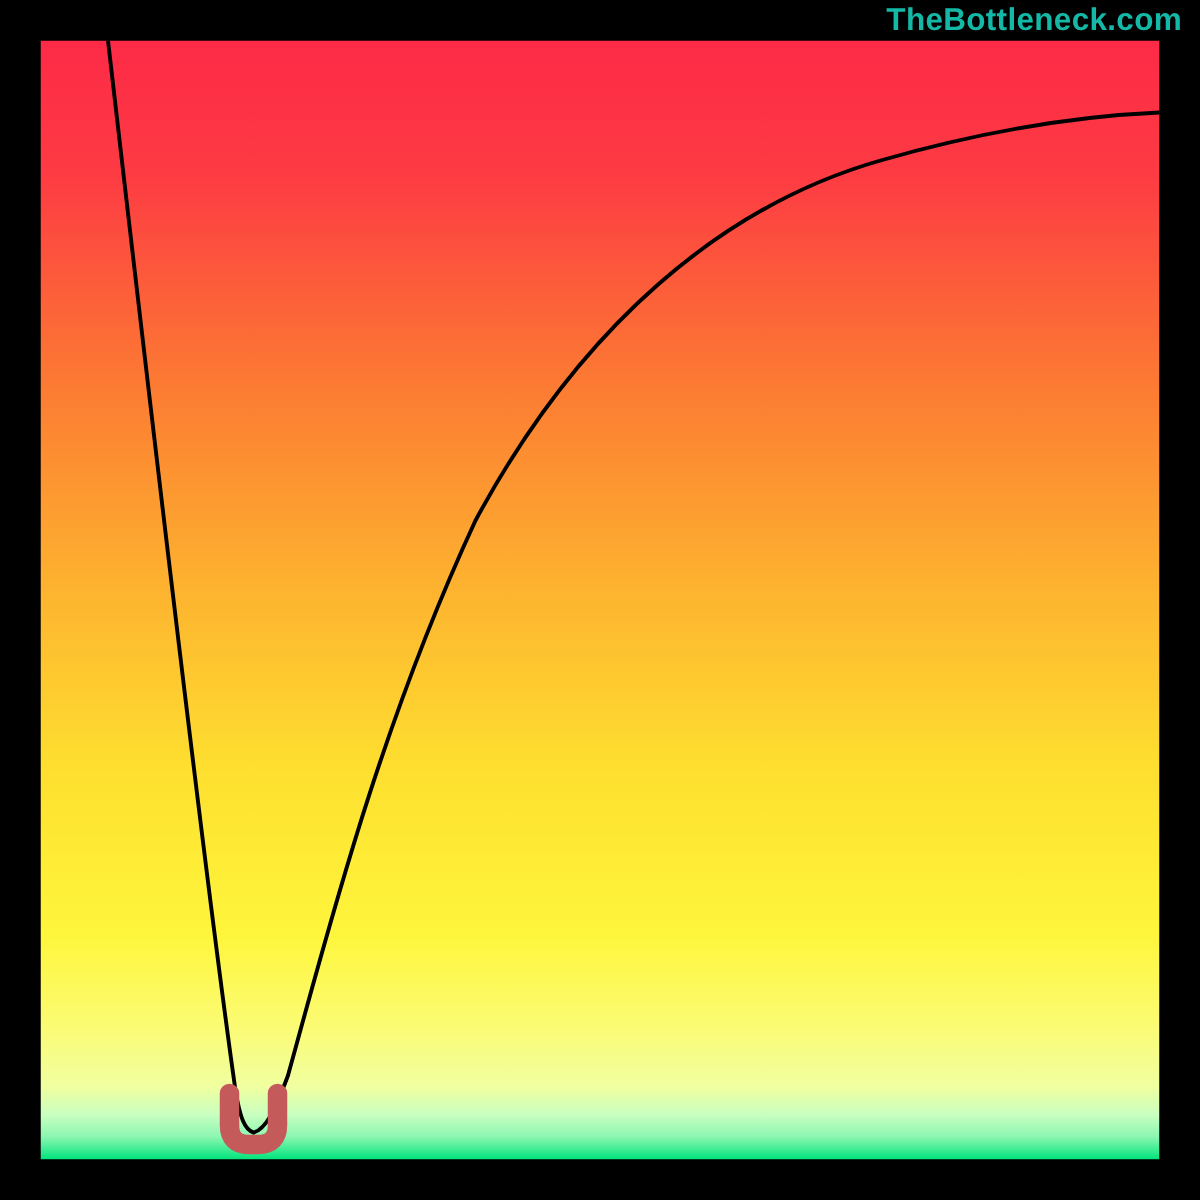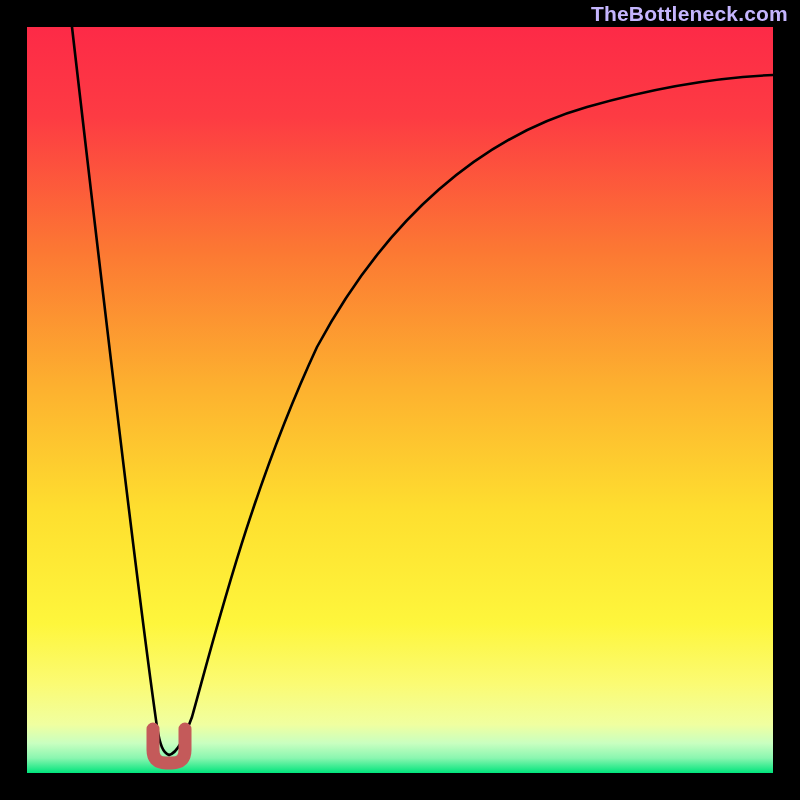--- a/index.html
+++ b/index.html
@@ -13,21 +13,21 @@
   .outer {
     width: 800px;
     height: 800px;
     background: #000;
     position: relative;
   }
   .attribution {
     position: absolute;
     top: 2px;
     right: 12px;
-    color: #c4b5fd;
+    color: #14b8a6;
     font-family: Arial, Helvetica, sans-serif;
     font-size: 21px;
     font-weight: bold;
     letter-spacing: 0.2px;
     z-index: 5;
   }
   .plot {
     position: absolute;
     left: 27px;
     top: 27px;

